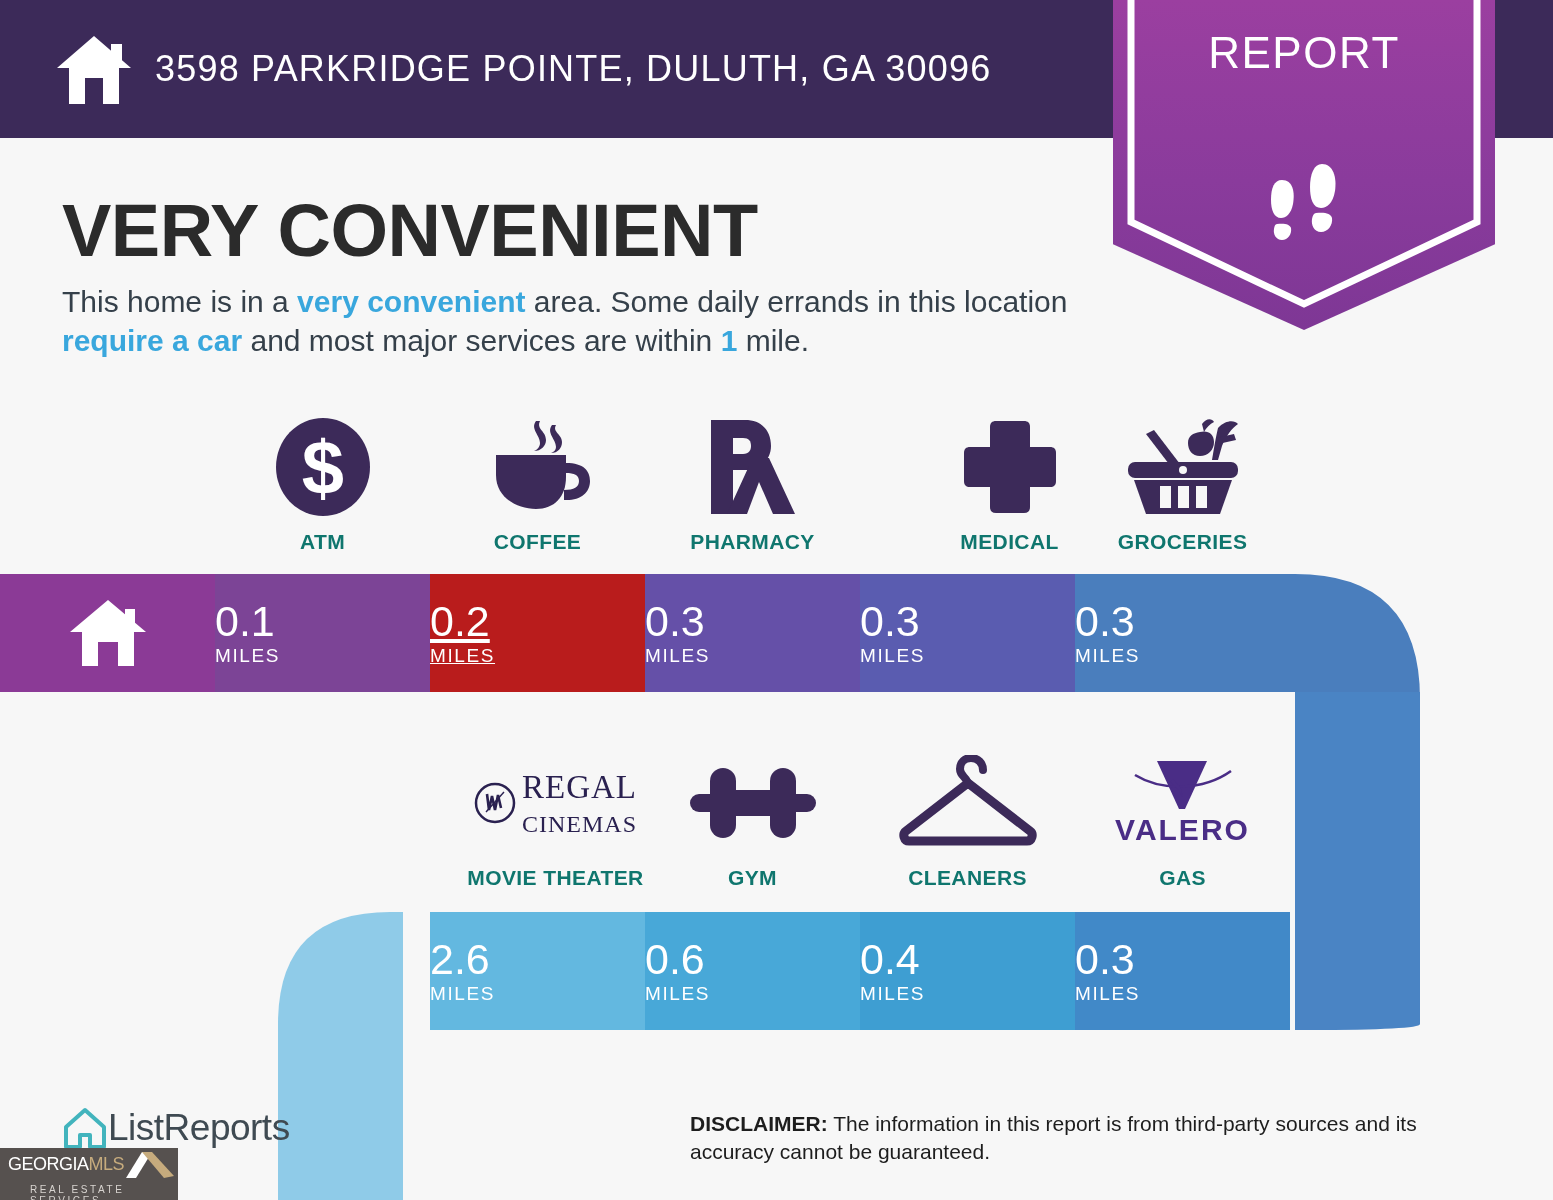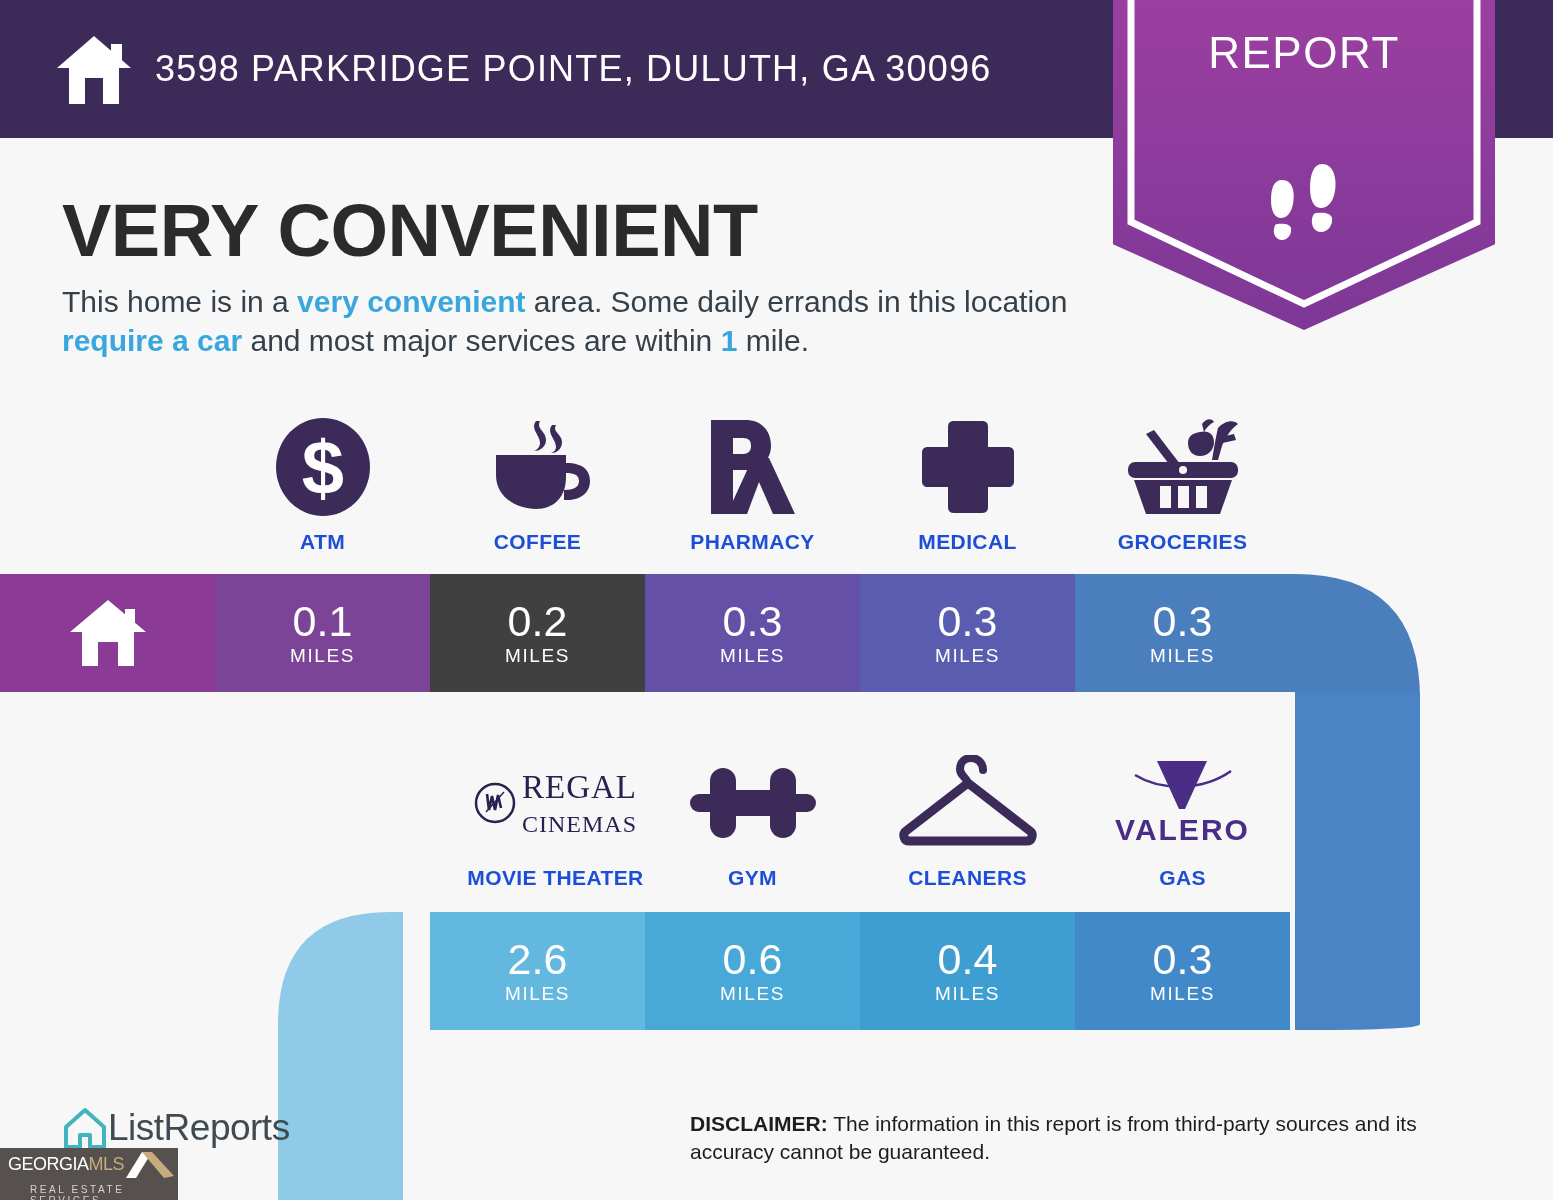--- a/index.html
+++ b/index.html
@@ -63,31 +63,31 @@
   .iconrow{position:absolute;left:0;width:1553px;}
   .iconrow.r1{top:412px;}
   .iconrow.r2{top:748px;}
   .iconcell{
     position:absolute;width:215px;text-align:center;
   }
   .iconbox{
     height:110px;display:flex;align-items:center;justify-content:center;
   }
   .iconlabel{
-    margin-top:8px;font-size:21px;font-weight:bold;color:#1d4ed8;
+    margin-top:8px;font-size:21px;font-weight:bold;color:#0f766e;
     letter-spacing:.4px;
   }
   .brandlogo{display:flex;align-items:center;justify-content:center;}
 
   
   .snake{position:absolute;left:0;top:0;width:1553px;height:1200px;}
 
   .seg{
     position:absolute;height:118px;width:215px;
-    display:flex;flex-direction:column;align-items:center;justify-content:center;
+    display:flex;flex-direction:column;align-items:flex-start;justify-content:center;
     color:#ffffff;
   }
   .seg .val{font-size:43px;line-height:44px;font-weight:400;}
   .seg .unit{font-size:19px;letter-spacing:1.6px;margin-top:2px;}
   .homeseg{
     position:absolute;height:118px;width:215px;
     display:flex;align-items:center;justify-content:center;
   }
 
   
@@ -166,21 +166,21 @@
   <svg width="80" height="70" viewBox="0 0 80 70">
     <path d="M40 2 L78 34 L66 34 L66 68 L50 68 L50 44 L30 44 L30 68 L14 68 L14 34 L2 34 Z" fill="#ffffff"></path>
     <rect x="57" y="11" width="10" height="16" fill="#ffffff"></rect>
   </svg>
 </div>
 
 <div class="seg" style="left:215px;top:574px;background:#7c4496;">
   <div class="val">0.1</div>
   <div class="unit">MILES</div>
 </div>
-<div class="seg" style="left:430px;top:574px;background:#404040;">
+<div class="seg" style="left:430px;top:574px;background:#b91c1c;text-decoration:underline;">
   <div class="val">0.2</div>
   <div class="unit">MILES</div>
 </div>
 <div class="seg" style="left:645px;top:574px;background:#6550a8;">
   <div class="val">0.3</div>
   <div class="unit">MILES</div>
 </div>
 <div class="seg" style="left:860px;top:574px;background:#5a5cb0;">
   <div class="val">0.3</div>
   <div class="unit">MILES</div>
@@ -235,21 +235,21 @@
     <div class="iconbox">
       <svg width="100" height="106" viewBox="0 0 100 106">
         <path d="M8 6 L42 6 C60 6 68 18 68 32 C68 44 60 54 46 56 L66 56 L44 56 L30 56 L30 100 L8 100 Z" fill="#3c2a59"></path>
         <path d="M30 24 L30 40 L40 40 C46 40 48 36 48 32 C48 27 46 24 40 24 Z" fill="#f7f7f7"></path>
         <path d="M46 44 L66 44 L92 100 L70 100 L56 68 L44 100 L24 100 L46 52 Z" fill="#3c2a59"></path>
       </svg>
     </div>
     <div class="iconlabel">PHARMACY</div>
   </div>
 
-  <div class="iconcell" style="left:860px;">
+  <div class="iconcell" style="left:902px;">
     <div class="iconbox">
       <svg width="100" height="100" viewBox="0 0 100 100">
         <path d="M36 4 L64 4 C68 4 70 6 70 10 L70 30 L90 30 C94 30 96 32 96 36 L96 64 C96 68 94 70 90 70 L70 70 L70 90 C70 94 68 96 64 96 L36 96 C32 96 30 94 30 90 L30 70 L10 70 C6 70 4 68 4 64 L4 36 C4 32 6 30 10 30 L30 30 L30 10 C30 6 32 4 36 4 Z" fill="#3c2a59"></path>
       </svg>
     </div>
     <div class="iconlabel">MEDICAL</div>
   </div>
 
   <div class="iconcell" style="left:1075px;">
     <div class="iconbox">

